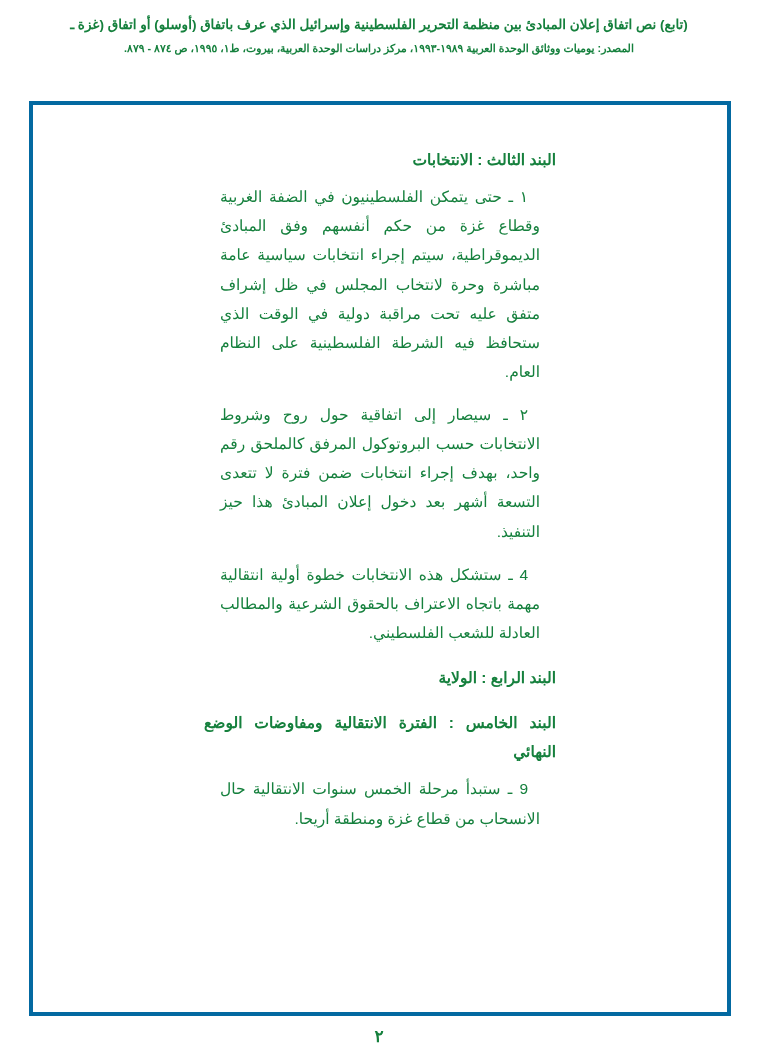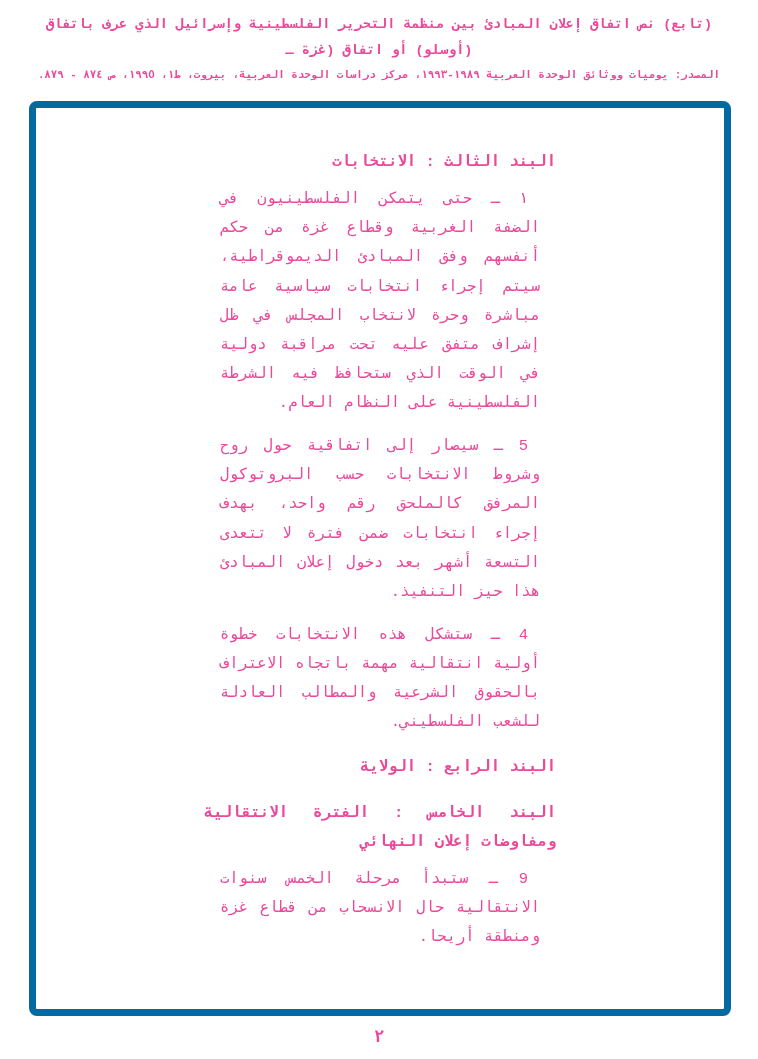--- a/index.html
+++ b/index.html
@@ -3,22 +3,22 @@
   <meta charset="utf-8">
   <style>
     * { box-sizing: border-box; }
     html, body { margin: 0; padding: 0; background: #ffffff; }
     .page {
       position: relative;
       width: 758px;
       height: 1059px;
       background: #ffffff;
       direction: rtl;
-      font-family: Liberation Mono, monospace;
-      color: #ec4899;
+      font-family: Liberation Sans, sans-serif;
+      color: #15803d;
       overflow: hidden;
     }
     .header {
       width: 712px;
       margin: 0 auto;
       padding-top: 12px;
       text-align: center;
       font-weight: bold;
       font-size: 13.5px;
       line-height: 1.95;
@@ -31,22 +31,22 @@
       font-weight: bold;
       font-size: 10.8px;
       line-height: 1.6;
     }
     .content-frame {
       position: absolute;
       top: 101px;
       left: 29px;
       width: 702px;
       height: 915px;
-      border: 7px solid #0369a1;
-      border-radius: 8px;
+      border: 4px solid #0369a1;
+      border-radius: 0;
       background: #ffffff;
     }
     .content-column {
       width: 352px;
       margin: 40px auto 0;
       font-size: 15.5px;
       line-height: 1.88;
       text-align: justify;
       text-justify: inter-word;
     }
@@ -78,23 +78,23 @@
   <div class="header">
     <span class="title-line">(تابع) نص اتفاق إعلان المبادئ بين منظمة التحرير الفلسطينية وإسرائيل الذي عرف باتفاق (أوسلو) أو اتفاق (غزة ـ</span>
   </div>
 
   <div class="source-line">المصدر: يوميات ووثائق الوحدة العربية ١٩٨٩-١٩٩٣، مركز دراسات الوحدة العربية، بيروت، ط١، ١٩٩٥، ص ٨٧٤ - ٨٧٩.</div>
 
   <div class="content-frame">
     <div class="content-column">
       <div class="section-heading">البند الثالث : الانتخابات</div>
       <p class="paragraph">١ ـ حتى يتمكن الفلسطينيون في الضفة الغربية وقطاع غزة من حكم أنفسهم وفق المبادئ الديموقراطية، سيتم إجراء انتخابات سياسية عامة مباشرة وحرة لانتخاب المجلس في ظل إشراف متفق عليه تحت مراقبة دولية في الوقت الذي ستحافظ فيه الشرطة الفلسطينية على النظام العام.</p>
-      <p class="paragraph">5 ـ سيصار إلى اتفاقية حول روح وشروط الانتخابات حسب البروتوكول المرفق كالملحق رقم واحد، بهدف إجراء انتخابات ضمن فترة لا تتعدى التسعة أشهر بعد دخول إعلان المبادئ هذا حيز التنفيذ.</p>
+      <p class="paragraph">٢ ـ سيصار إلى اتفاقية حول روح وشروط الانتخابات حسب البروتوكول المرفق كالملحق رقم واحد، بهدف إجراء انتخابات ضمن فترة لا تتعدى التسعة أشهر بعد دخول إعلان المبادئ هذا حيز التنفيذ.</p>
       <p class="paragraph">4 ـ ستشكل هذه الانتخابات خطوة أولية انتقالية مهمة باتجاه الاعتراف بالحقوق الشرعية والمطالب العادلة للشعب الفلسطيني.</p>
       <div class="section-heading">البند الرابع : الولاية</div>
-      <div class="section-heading">البند الخامس : الفترة الانتقالية ومفاوضات إعلان النهائي</div>
+      <div class="section-heading">البند الخامس : الفترة الانتقالية ومفاوضات الوضع النهائي</div>
       <p class="paragraph">9 ـ ستبدأ مرحلة الخمس سنوات الانتقالية حال الانسحاب من قطاع غزة ومنطقة أريحا.</p>
     </div>
   </div>
 
   <div class="page-number">٢</div>
 
 </div>
 
 </body></html>

